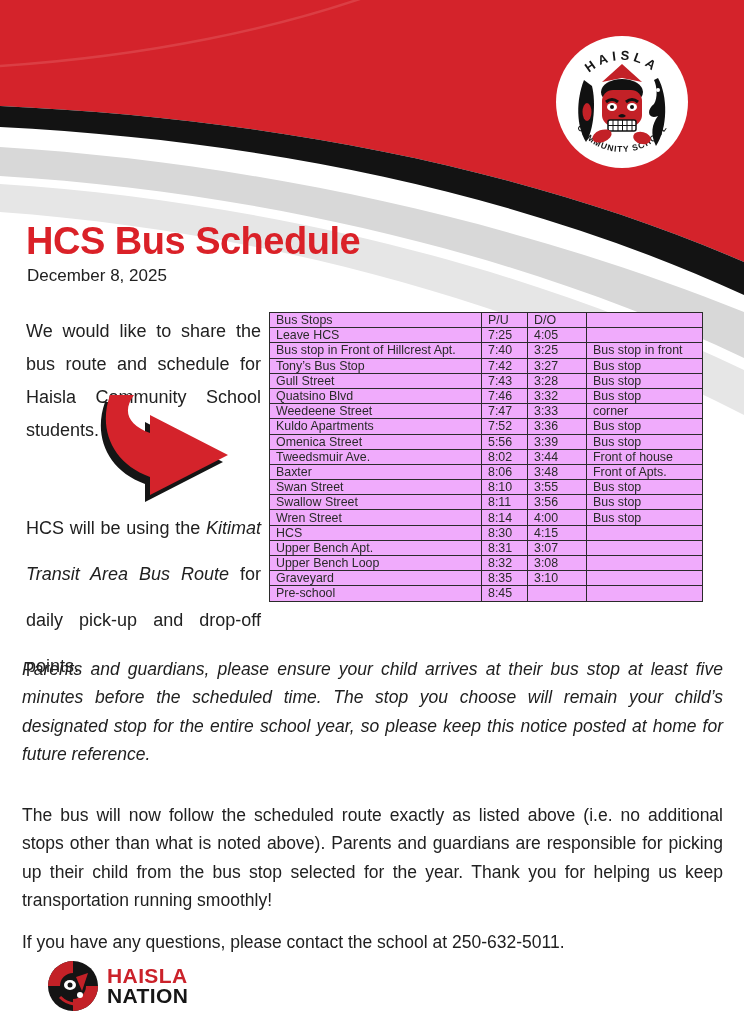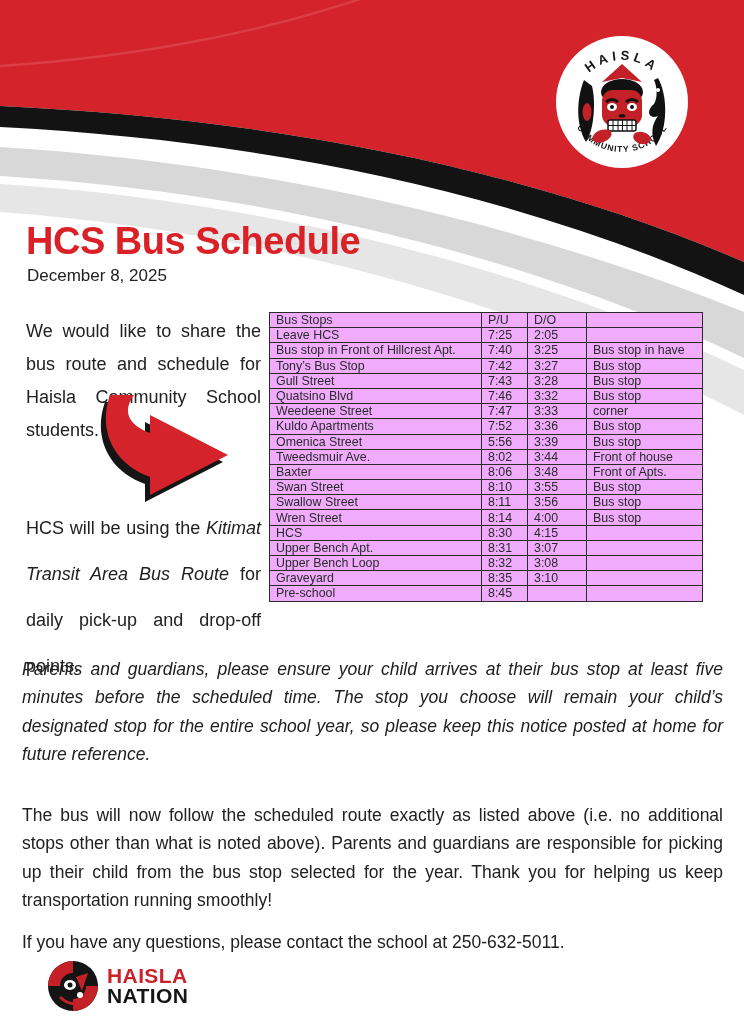--- a/index.html
+++ b/index.html
@@ -137,28 +137,28 @@
         <th>Bus Stops</th>
         <th>P/U</th>
         <th>D/O</th>
         <th></th>
       </tr>
     </thead>
     <tbody>
         <tr>
           <td>Leave HCS</td>
           <td>7:25</td>
-          <td>2:05</td>
+          <td>4:05</td>
           <td></td>
         </tr>
         <tr>
           <td>Bus stop in Front of Hillcrest Apt.</td>
           <td>7:40</td>
           <td>3:25</td>
-          <td>Bus stop in have</td>
+          <td>Bus stop in front</td>
         </tr>
         <tr>
           <td>Tony’s Bus Stop</td>
           <td>7:42</td>
           <td>3:27</td>
           <td>Bus stop</td>
         </tr>
         <tr>
           <td>Gull Street</td>
           <td>7:43</td>

